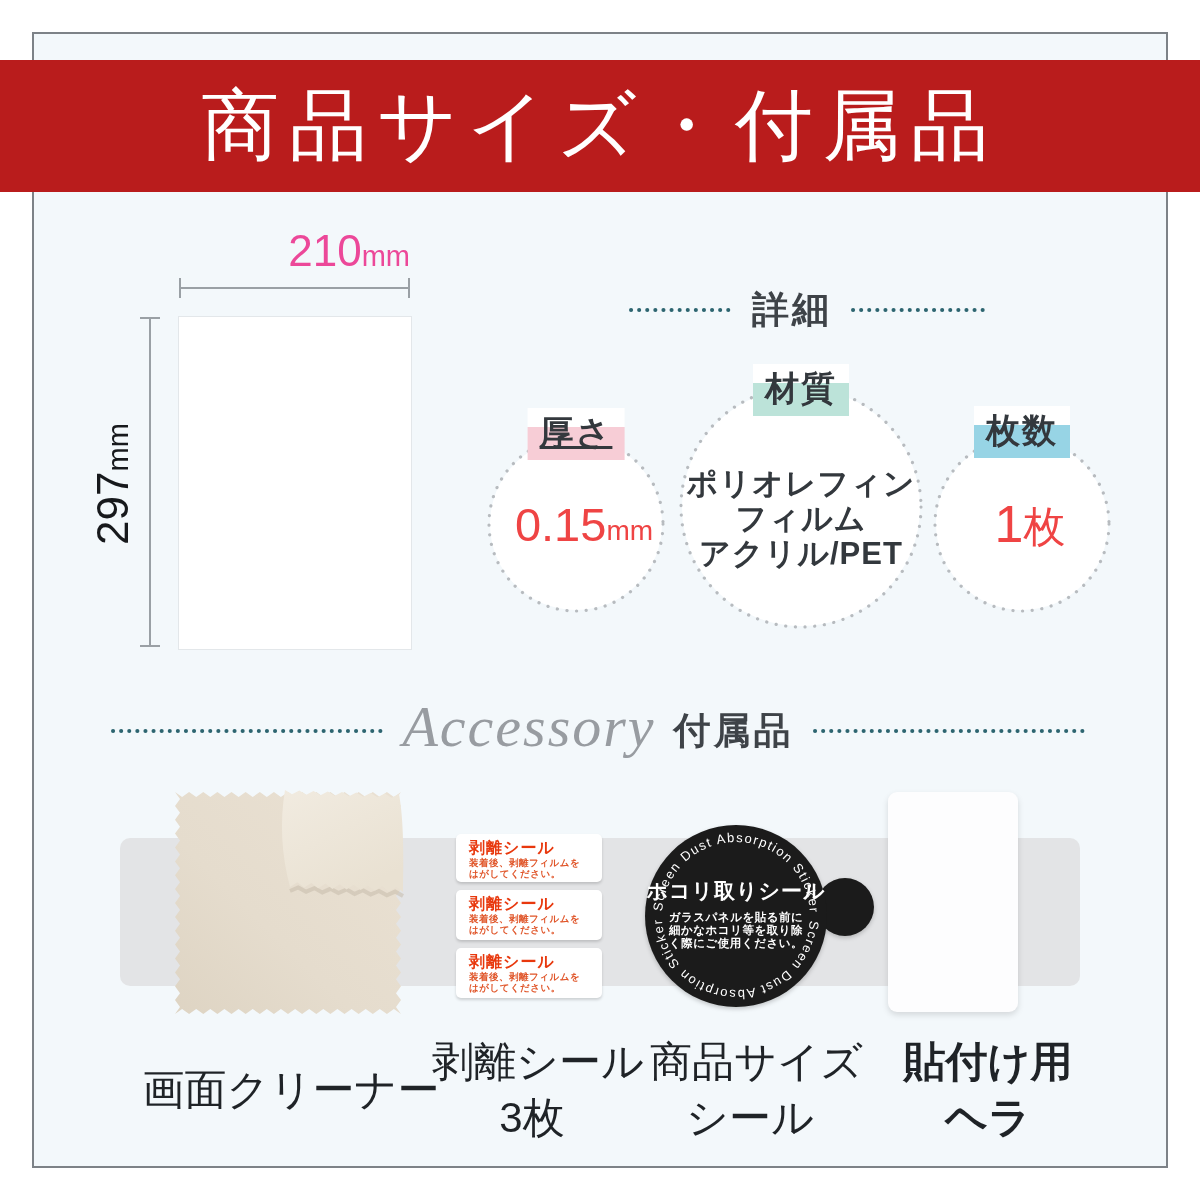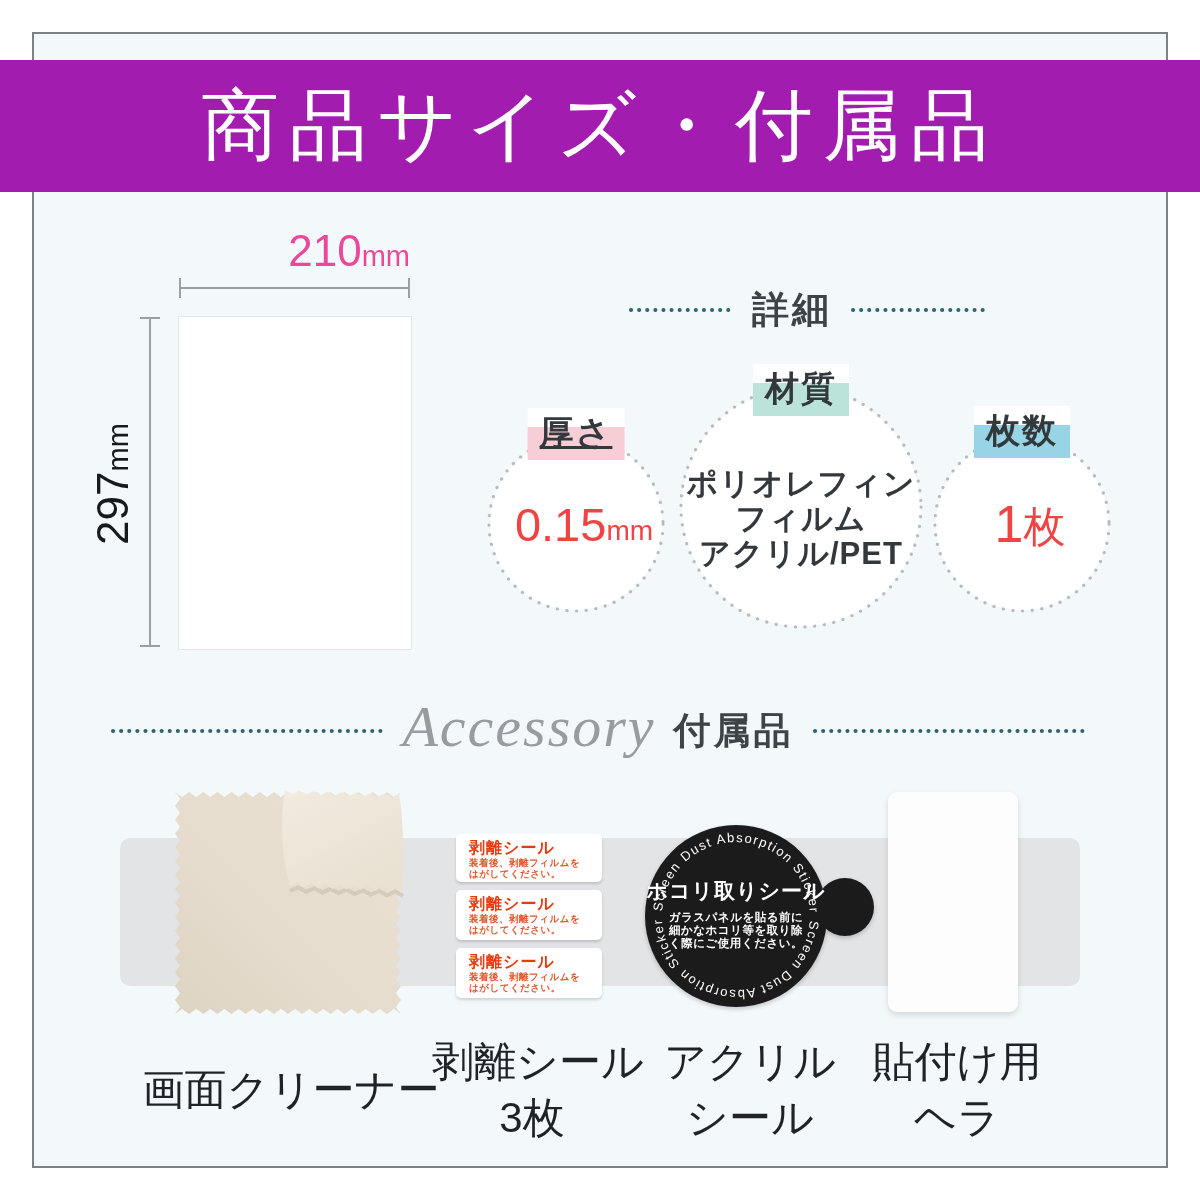--- a/index.html
+++ b/index.html
@@ -8,21 +8,21 @@
     background:#ffffff;
     font-family:"Liberation Sans","DejaVu Sans",sans-serif;
     -webkit-font-smoothing:antialiased;
   }
   .abs{position:absolute;}
 
   
   .frame{left:32px;top:32px;width:1132px;height:1132px;border:2px solid #7d8287;background:#f3f8fb;}
 
   
-  .title-band{left:0;top:60px;width:1200px;height:132px;background:#a21caf;display:flex;align-items:center;justify-content:center;}
+  .title-band{left:0;top:60px;width:1200px;height:132px;background:#b91c1c;display:flex;align-items:center;justify-content:center;}
   .title-band h1{
     margin:0;color:#ffffff;font-family:"Liberation Serif","DejaVu Serif",serif;
     font-size:78px;font-weight:500;letter-spacing:10px;white-space:nowrap;
   }
 
   
   .paper{left:178px;top:316px;width:232px;height:332px;background:#ffffff;border:1px solid #e3e7ea;}
   .h-measure{left:179px;top:278px;width:231px;height:20px;}
   .h-measure .line{position:absolute;left:0;top:9px;width:100%;height:2px;background:#9aa0a5;}
   .h-measure::before,.h-measure::after{content:"";position:absolute;top:0;width:2px;height:20px;background:#9aa0a5;}
@@ -88,21 +88,21 @@
   .squeegee{left:888px;top:792px;width:130px;height:220px;background:#fdfdfe;border-radius:9px;
             box-shadow:0 3px 6px rgba(0,0,0,.13);}
 
   
   .item-label{color:#1f2327;text-align:center;font-weight:500;}
   .item-label .l1,.item-label .l2{font-size:42px;line-height:56px;white-space:nowrap;}
   .lab-1{left:111px;top:1062px;width:360px;}
   .lab-1 .l1{font-size:42px;line-height:56px;}
   .lab-2{left:432px;top:1034px;width:200px;}
   .lab-3{left:650px;top:1034px;width:200px;}
-  .lab-4{left:857px;top:1034px;width:200px;}
+  .lab-4{left:888px;top:1034px;width:200px;font-weight:bold;}
 </style>
 </head>
 <body>
 
 <div class="abs frame"></div>
 <div class="abs title-band">
   <h1>商品サイズ・付属品</h1>
 </div>
 
 <div class="abs paper"></div>
@@ -224,19 +224,19 @@
 <div class="abs squeegee"></div>
 
 <div class="abs item-label lab-1">
   <div class="l1">画面クリーナー</div>
 </div>
 <div class="abs item-label lab-2">
   <div class="l1">剥離シール</div>
   <div class="l2">3枚</div>
 </div>
 <div class="abs item-label lab-3">
-  <div class="l1">アクリル</div>
+  <div class="l1">商品サイズ</div>
   <div class="l2">シール</div>
 </div>
 <div class="abs item-label lab-4">
   <div class="l1">貼付け用</div>
   <div class="l2">ヘラ</div>
 </div>
 
 </body></html>

